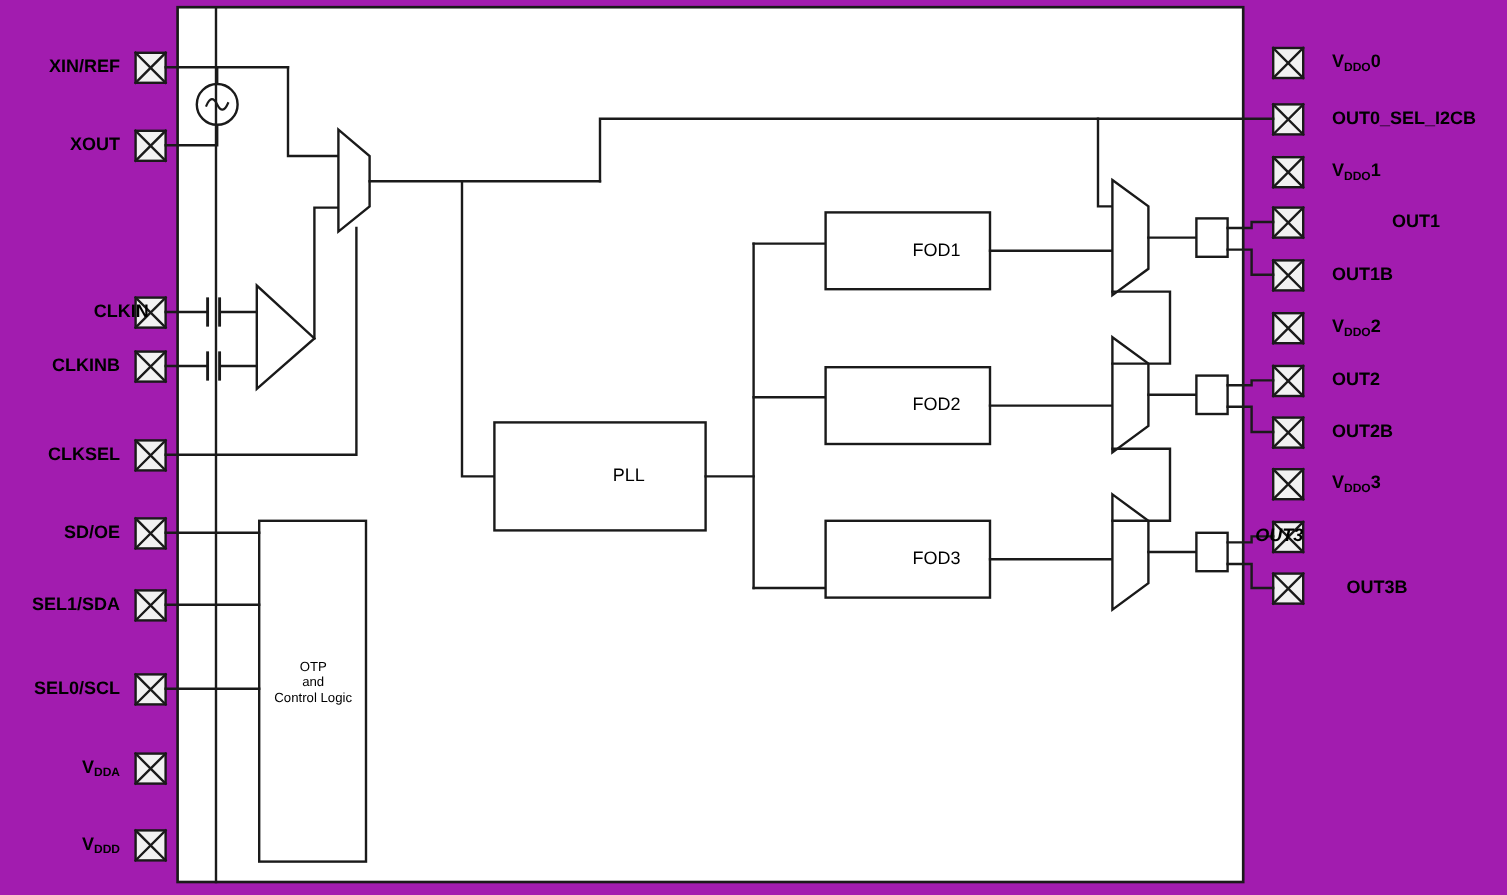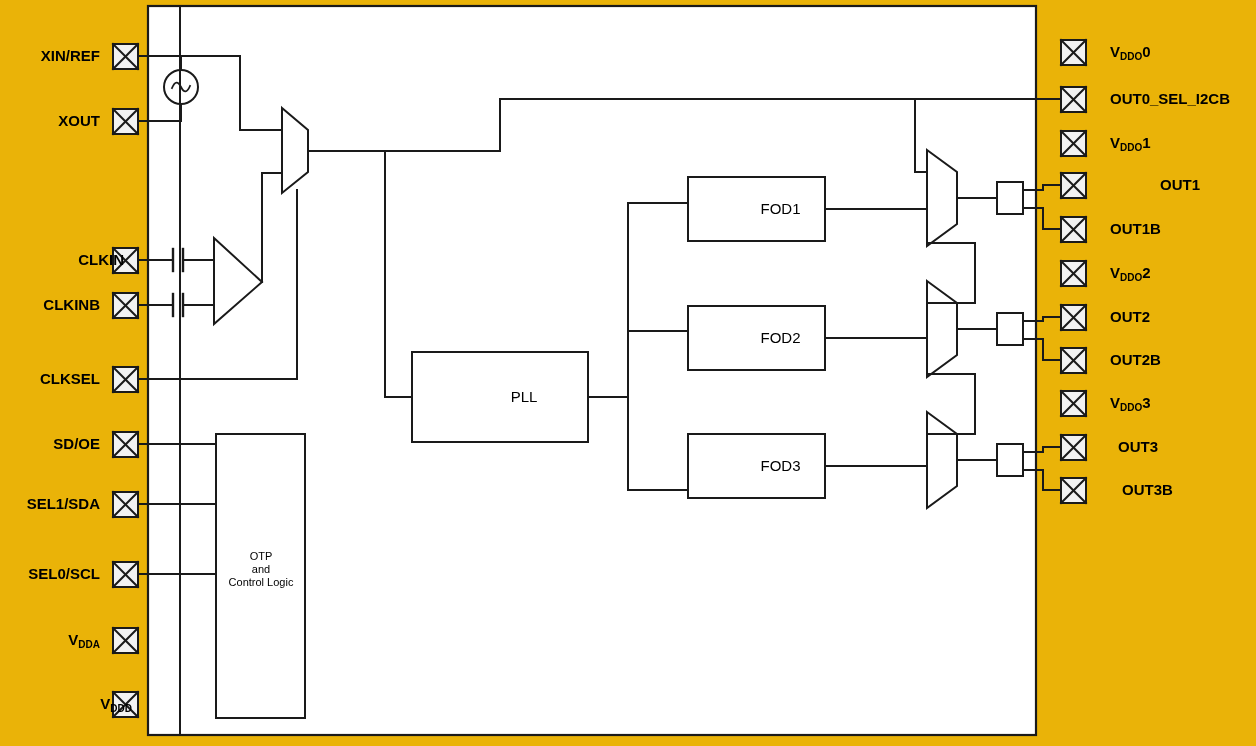--- a/index.html
+++ b/index.html
@@ -1,17 +1,17 @@
 <!DOCTYPE html>
 <html><head>
 <meta charset="utf-8">
 <style>
   html,body{margin:0;padding:0;background:#ffffff;}
   body{font-family:"Liberation Sans",sans-serif;}
-  #root{position:relative;width:1256px;height:746px;background:#eab308;overflow:hidden;}
+  #root{position:relative;width:1256px;height:746px;background:#a21caf;overflow:hidden;}
   svg.diagram{position:absolute;left:0;top:0;width:1256px;height:746px;}
   .lbl{position:absolute;font-family:"Liberation Sans",sans-serif;font-size:15px;font-weight:bold;color:#000;white-space:nowrap;}
   .lbl-left{text-align:right;}
   .lbl-right{text-align:left;}
   .sub{font-size:10px;font-weight:bold;vertical-align:baseline;position:relative;top:3px;margin-top:20px;}
   .blk-lbl{position:absolute;font-family:"Liberation Sans",sans-serif;font-size:15px;color:#000;text-align:center;white-space:nowrap;margin-left:24px;}
   .otp-lbl{position:absolute;font-family:"Liberation Sans",sans-serif;font-size:11px;color:#000;text-align:center;line-height:13px;width:90px;}
 </style>
 </head>
 <body>
@@ -238,32 +238,32 @@
 
   <div class="lbl lbl-left" style="left:0;width:100px;top:47px;">XIN/REF</div>
   <div class="lbl lbl-left" style="left:0;width:100px;top:112px;">XOUT</div>
   <div class="lbl lbl-left" style="left:0;width:124px;top:251px;">CLKIN</div>
   <div class="lbl lbl-left" style="left:0;width:100px;top:296px;">CLKINB</div>
   <div class="lbl lbl-left" style="left:0;width:100px;top:370px;">CLKSEL</div>
   <div class="lbl lbl-left" style="left:0;width:100px;top:435px;">SD/OE</div>
   <div class="lbl lbl-left" style="left:0;width:100px;top:495px;">SEL1/SDA</div>
   <div class="lbl lbl-left" style="left:0;width:100px;top:565px;">SEL0/SCL</div>
   <div class="lbl lbl-left" style="left:0;width:100px;top:631px;"><span>V</span><span class="sub">DDA</span></div>
-  <div class="lbl lbl-left" style="left:0;width:100px;top:695px;padding-left:32px;"><span>V</span><span class="sub">DDD</span></div>
+  <div class="lbl lbl-left" style="left:0;width:100px;top:695px;"><span>V</span><span class="sub">DDD</span></div>
 
   <div class="lbl lbl-right" style="left:1110px;top:43px;"><span>V</span><span class="sub">DDO</span><span>0</span></div>
   <div class="lbl lbl-right" style="left:1110px;top:90px;">OUT0_SEL_I2CB</div>
   <div class="lbl lbl-right" style="left:1110px;top:134px;"><span>V</span><span class="sub">DDO</span><span>1</span></div>
   <div class="lbl lbl-right" style="left:1160px;top:176px;">OUT1</div>
   <div class="lbl lbl-right" style="left:1110px;top:220px;">OUT1B</div>
   <div class="lbl lbl-right" style="left:1110px;top:264px;"><span>V</span><span class="sub">DDO</span><span>2</span></div>
   <div class="lbl lbl-right" style="left:1110px;top:308px;">OUT2</div>
   <div class="lbl lbl-right" style="left:1110px;top:351px;">OUT2B</div>
   <div class="lbl lbl-right" style="left:1110px;top:394px;"><span>V</span><span class="sub">DDO</span><span>3</span></div>
-  <div class="lbl lbl-right" style="left:1118px;top:438px;">OUT3</div>
+  <div class="lbl lbl-right" style="left:1046px;top:438px;font-style:italic;">OUT3</div>
   <div class="lbl lbl-right" style="left:1110px;top:481px;margin-left:12px;">OUT3B</div>
 
   <div class="blk-lbl" style="left:412px;top:388px;width:176px;">PLL</div>
   <div class="blk-lbl" style="left:688px;top:200px;width:137px;">FOD1</div>
   <div class="blk-lbl" style="left:688px;top:329px;width:137px;">FOD2</div>
   <div class="blk-lbl" style="left:688px;top:457px;width:137px;">FOD3</div>
 
   <div class="otp-lbl" style="left:216px;top:550px;">
     <div>OTP</div>
     <div>and</div>

